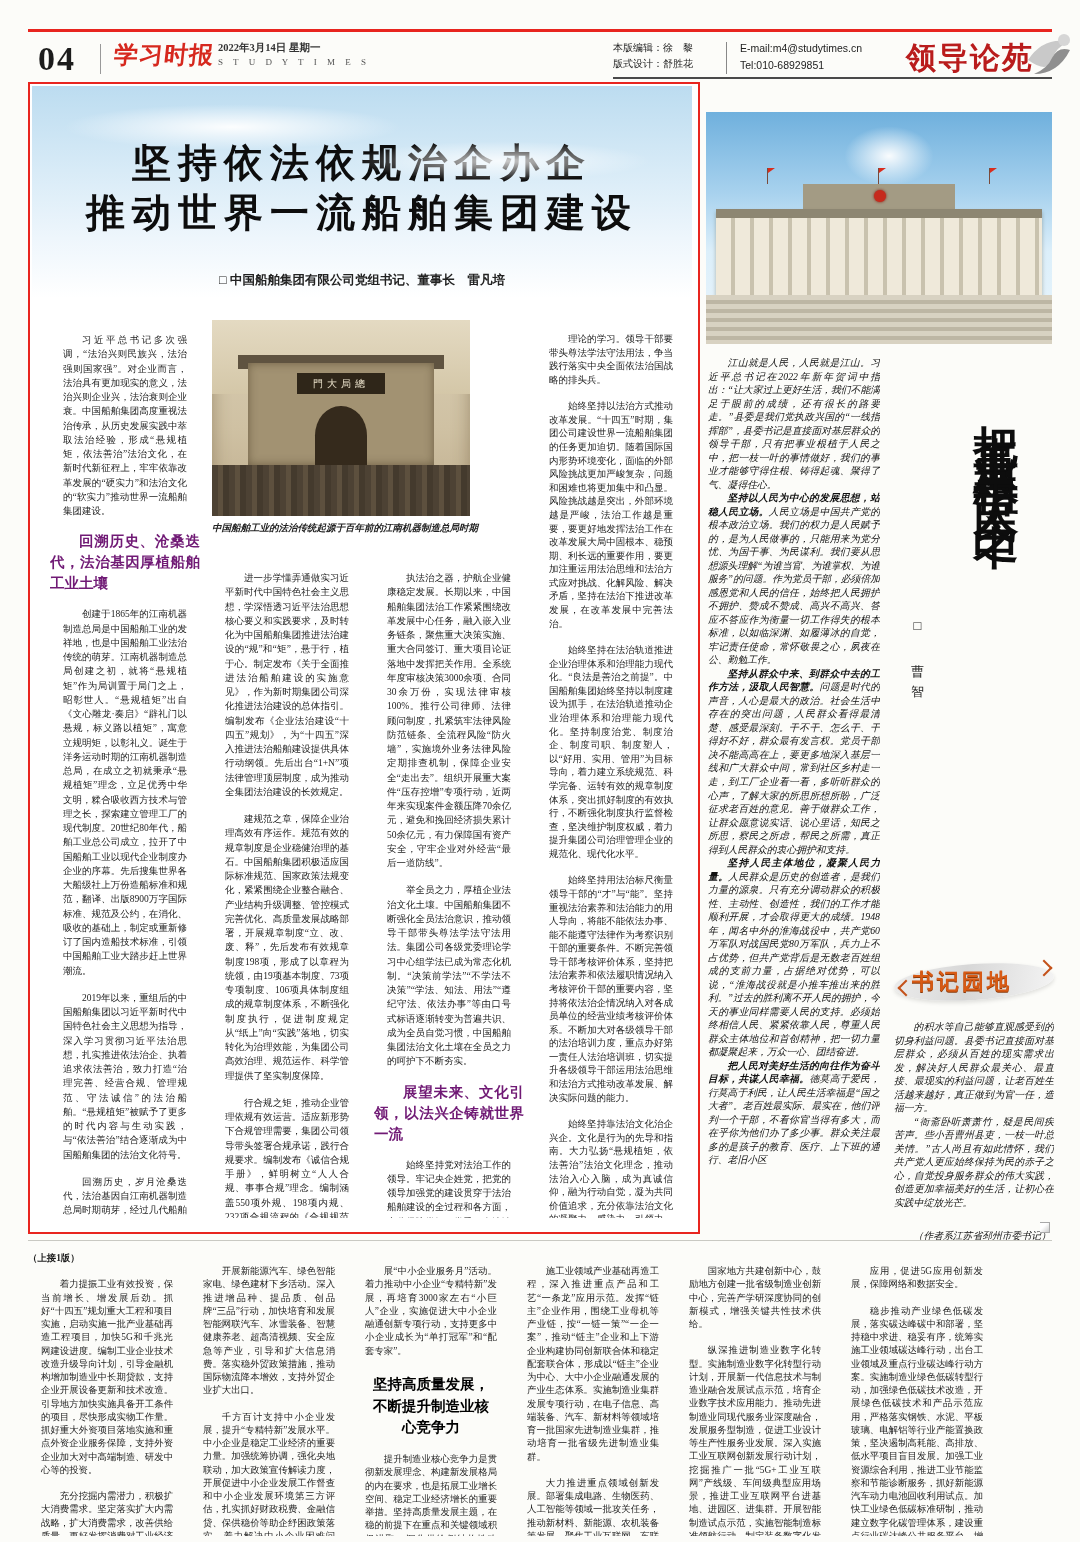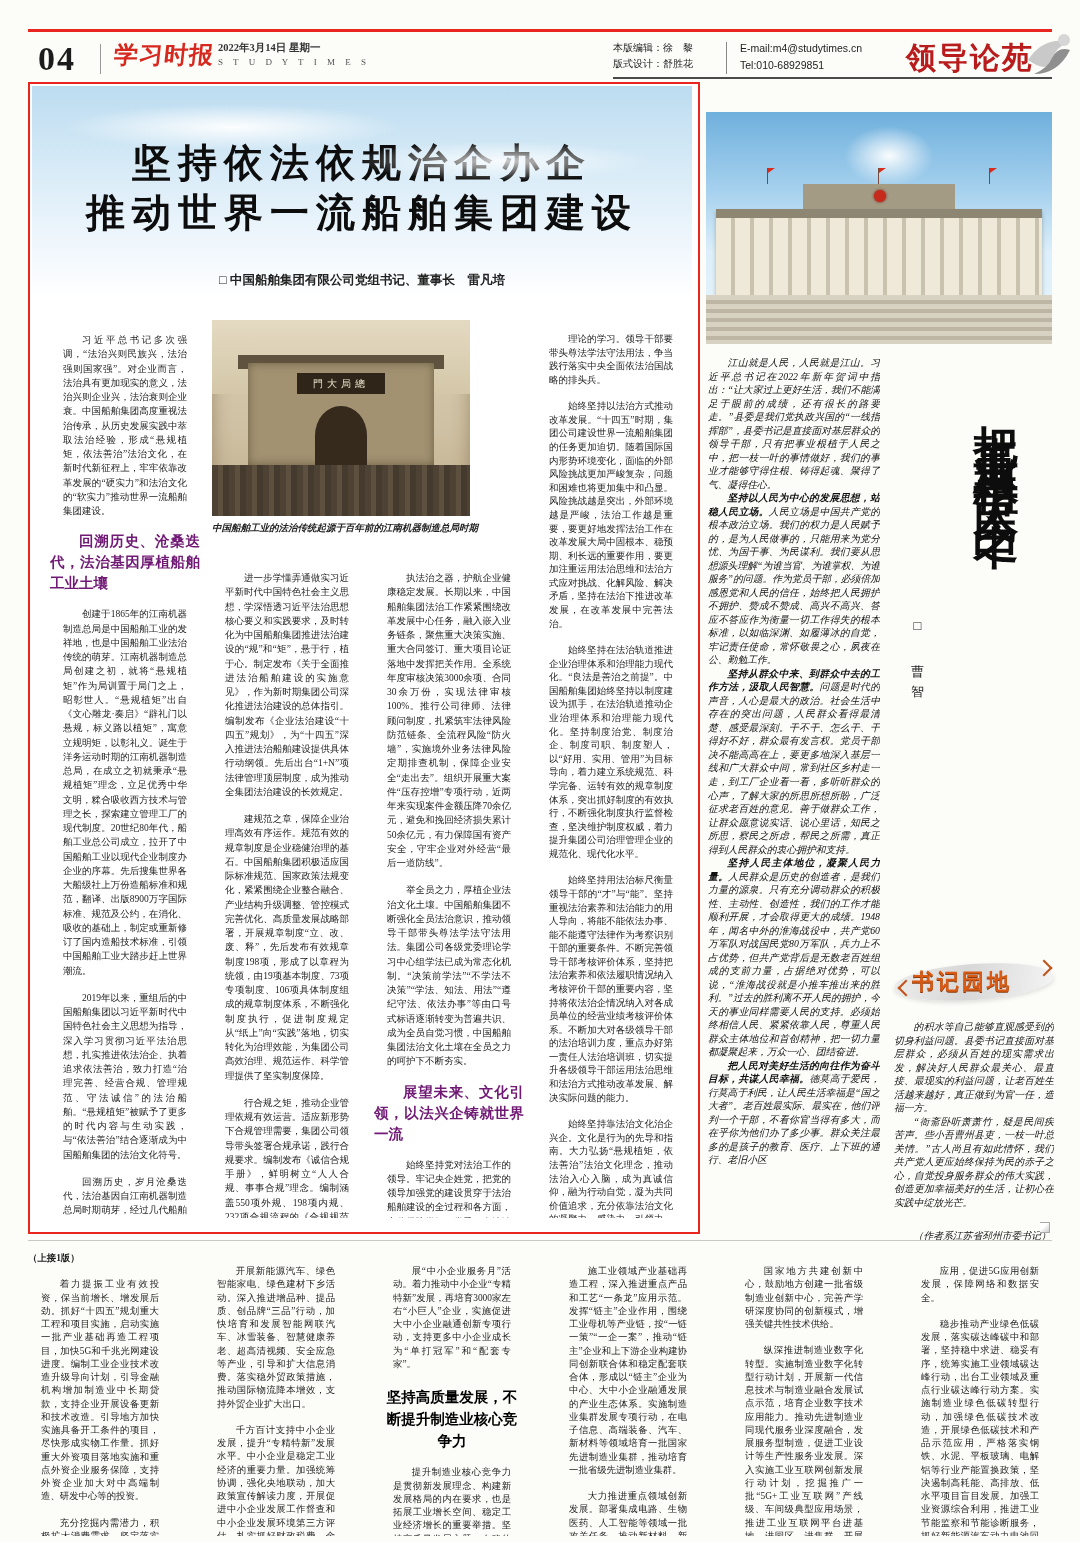--- a/index.html
+++ b/index.html
@@ -97,25 +97,25 @@
   .stamp-txt{position:absolute;left:18px;top:11px;font-size:22px;font-weight:bold;letter-spacing:3px;
      color:#d85a14;text-shadow:0 1px 0 #8a3a0a;font-family:"Liberation Sans","DejaVu Sans",sans-serif;}
   .stamp-tick1{position:absolute;left:6px;top:26px;width:10px;height:10px;border-left:2px solid #c4521a;border-bottom:2px solid #c4521a;transform:rotate(45deg);}
   .stamp-tick2{position:absolute;right:4px;top:6px;width:10px;height:10px;border-right:2px solid #c4521a;border-top:2px solid #c4521a;transform:rotate(45deg);}
   .sb-right-text{position:absolute;left:0;top:664px;width:160px;height:220px;overflow:hidden;}
   .s-attr{text-indent:2em;margin-top:20px;font-size:9.8px;line-height:1.4;font-style:italic;color:#111;}
   .end-mark{position:absolute;left:1040px;top:1222px;width:9px;height:9px;border:1.5px solid #a8a8a8;border-left:none;
      background:linear-gradient(135deg,#fff 40%,#ccc);}
   
   .mid-sep{position:absolute;left:28px;top:1240px;width:1024px;height:1px;background:#c9c9c3;}
-  .bottom{position:absolute;left:28px;top:1252px;width:1024px;height:284px;display:flex;gap:32px;}
+  .bottom{position:absolute;left:28px;top:1252px;width:1024px;height:284px;display:flex;gap:4px;}
   .b-col{width:158px;height:284px;overflow:hidden;font-size:9.4px;line-height:1.41;text-align:justify;}
   .b-flag{font-weight:bold;margin:0;}
   .b-head{font-family:"Liberation Sans","DejaVu Sans",sans-serif;font-weight:bold;font-size:14.5px;
-     line-height:1.5;text-align:center;margin:16px 0 14px;color:#000;}
+     line-height:1.5;text-align:center;margin:16px 15px 14px;color:#000;}
 </style>
 </head>
 <body>
 
 <div class="page">
 
   <div class="top-rule"></div>
 
   <div class="hdr">
     <div class="pageno">04</div>

